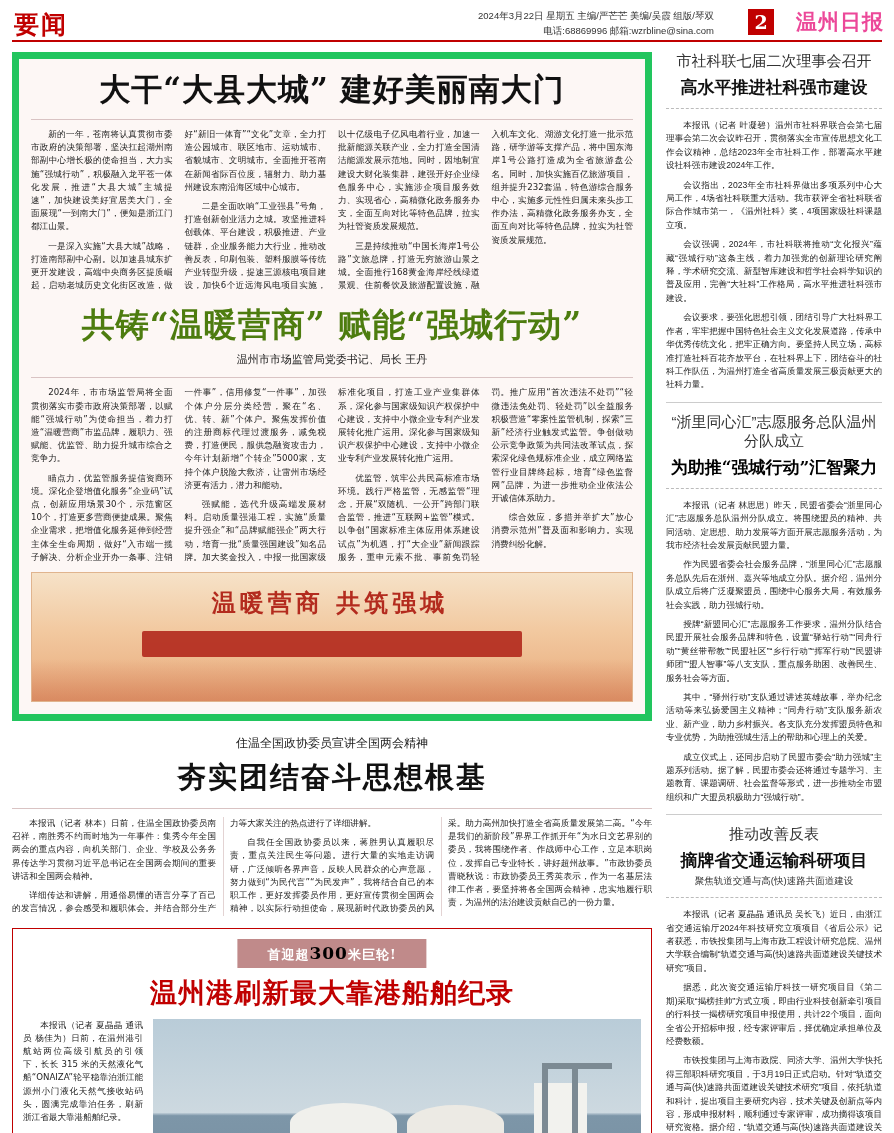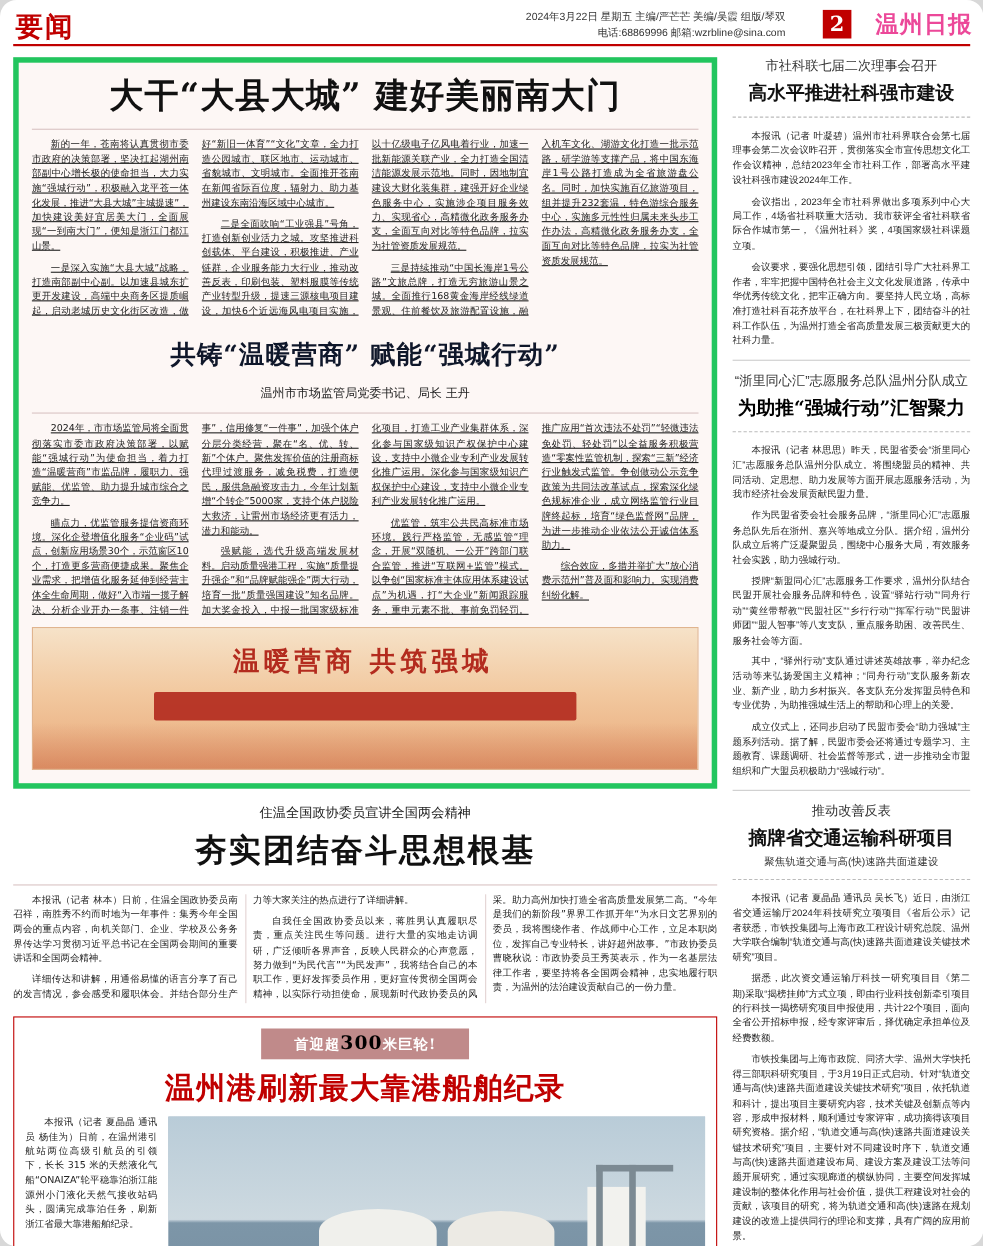--- a/index.html
+++ b/index.html
@@ -1,38 +1,38 @@
 <!DOCTYPE html>
 <html><head>
 <meta charset="utf-8">
 <style>
   html,body{margin:0;padding:0;background:#d8d8d8;}
   body{font-family:"Liberation Sans","DejaVu Sans",sans-serif;}
-  .page{width:894px;height:1133px;background:#fff;position:relative;overflow:hidden;border-radius:15px;}
+  .page{width:894px;height:1133px;background:#fff;position:relative;overflow:hidden;}
   .masthead{position:absolute;left:0;top:0;width:894px;height:46px;}
   .mh-title{position:absolute;left:14px;top:8px;font-family:"DejaVu Serif","Liberation Serif",serif;font-weight:bold;font-size:25px;color:#c00000;letter-spacing:2px;}
   .mh-rule{position:absolute;left:12px;top:40px;width:870px;height:2px;background:#c00000;}
   .mh-meta{position:absolute;right:180px;top:8px;text-align:right;font-size:9.5px;color:#333;line-height:15px;}
   .mh-num{position:absolute;right:120px;top:9px;width:26px;height:26px;background:#c00000;color:#fff;font-size:19px;font-weight:bold;text-align:center;line-height:26px;font-family:"DejaVu Serif",serif;}
   .mh-paper{position:absolute;right:10px;top:8px;font-family:"DejaVu Serif","Liberation Serif",serif;font-size:21px;font-weight:bold;color:#ec4899;letter-spacing:1px;}
 
   .col-left{position:absolute;left:12px;top:52px;width:640px;}
   .col-right{position:absolute;left:666px;top:52px;width:216px;}
 
-  .panel{border:5px solid #22c55e;background:#fdf7f5;padding:10px 12px 12px;box-sizing:border-box;}
+  .panel{border:7px solid #22c55e;background:#fdf7f5;padding:10px 12px 12px;box-sizing:border-box;}
   .headline1{font-family:"DejaVu Serif","Liberation Serif",serif;font-size:31px;font-weight:bold;text-align:center;color:#111;letter-spacing:1px;line-height:40px;}
   .byline{text-align:center;font-size:11px;color:#222;margin-top:8px;font-family:"DejaVu Serif",serif;}
   .hr-thin{height:1px;background:#d9c3c3;margin:10px 0 8px;}
 
   .cols3{column-count:3;column-gap:14px;column-rule:1px solid #e3d3d3;}
-  .cols4{column-count:4;column-gap:12px;text-decoration:underline;}
+  .cols4{column-count:4;column-gap:12px;}
   .bodytext{font-size:8.6px;line-height:13.2px;color:#222;text-align:justify;font-family:"DejaVu Sans","Liberation Sans",sans-serif;}
   .bodytext p{margin:0 0 6px;text-indent:2em;}
 
-  .headline2{font-family:"DejaVu Serif","Liberation Serif",serif;font-size:23px;font-weight:bold;text-align:center;color:#0f172a;letter-spacing:1px;line-height:38px;}
+  .headline2{font-family:"DejaVu Serif","Liberation Serif",serif;font-size:33px;font-weight:bold;text-align:center;color:#4d7c0f;letter-spacing:1px;line-height:38px;}
 
   .ad{margin-top:8px;height:128px;background:linear-gradient(180deg,#f6e2c8 0%,#f2c9a0 45%,#e8a97a 100%);position:relative;border:1px solid #e0b48e;overflow:hidden;}
   .ad-t1{position:absolute;left:0;right:4px;top:14px;text-align:center;font-family:"DejaVu Serif",serif;font-size:24px;font-weight:bold;color:#b32b1e;letter-spacing:4px;}
   .ad-t2{position:absolute;left:0;right:0;top:62px;text-align:center;font-family:"DejaVu Serif",serif;font-size:15px;font-weight:bold;color:#fff;letter-spacing:2px;}
   .ad-bar{position:absolute;left:110px;right:110px;top:58px;height:26px;background:#b32b1e;border-radius:2px;opacity:.92;}
   .ad-city{position:absolute;left:0;right:0;bottom:0;height:42px;background:linear-gradient(180deg,rgba(232,150,100,0) 0%,rgba(190,80,50,.35) 100%);}
 
   .sec2{margin-top:14px;}
   .kicker{text-align:center;font-size:12px;color:#222;font-family:"DejaVu Serif",serif;margin-bottom:6px;}
   .headline3{font-family:"DejaVu Serif","Liberation Serif",serif;font-size:29px;font-weight:bold;text-align:center;color:#111;letter-spacing:2px;}
@@ -46,21 +46,21 @@
   .ft-col{width:120px;}
   .photo{flex:1;position:relative;background:linear-gradient(180deg,#9fb6c6 0%,#b9c8d3 38%,#7d96a8 39%,#6f8699 100%);height:248px;overflow:hidden;}
   .ship-dome{position:absolute;left:28%;top:34%;width:22%;height:16%;background:#f0f0ec;border-radius:50% 50% 0 0;}
   .ship-dome2{position:absolute;left:52%;top:35%;width:20%;height:15%;background:#eceae4;border-radius:50% 50% 0 0;}
   .ship-tower{position:absolute;left:78%;top:26%;width:11%;height:24%;background:#f2f2ee;}
   .sky{position:absolute;left:0;top:0;width:100%;height:38%;background:linear-gradient(180deg,#b9ccd8 0%,#cdd9e0 100%);}
   .crane{position:absolute;right:6%;top:18%;width:70px;height:60%;}
   .crane i{position:absolute;background:#7c8a93;}
 
   .rt-head{font-family:"DejaVu Serif","Liberation Serif",serif;font-size:17px;font-weight:bold;color:#111;text-align:center;line-height:24px;}
-  .rt-kick{font-size:12px;color:#333;text-align:center;margin-bottom:4px;}
+  .rt-kick{font-size:15px;color:#333;text-align:center;margin-bottom:4px;}
   .rt-sep{height:1px;background:#ccc;margin:10px 0;}
   .rt-red{color:#000000;}
   .rt-body{font-size:8.6px;line-height:13.4px;text-align:justify;color:#222;}
   .rt-body p{margin:0 0 6px;text-indent:2em;}
   .rt-sub{font-size:9.5px;color:#333;text-align:center;margin-top:3px;}
   .dash{height:1px;border-top:1px dashed #bbb;margin:9px 0;}
 </style>
 </head>
 <body>
 
@@ -153,20 +153,21 @@
 
   <div class="col-right">
 
     <div>
       <div class="rt-kick">市社科联七届二次理事会召开</div>
       <div class="rt-head">高水平推进社科强市建设</div>
       <div class="dash"></div>
       <div class="rt-body">
         <p>本报讯（记者 叶凝碧）温州市社科界联合会第七届理事会第二次会议昨召开，贯彻落实全市宣传思想文化工作会议精神，总结2023年全市社科工作，部署高水平建设社科强市建设2024年工作。</p>
         <p>会议指出，2023年全市社科界做出多项系列中心大局工作，4场省社科联重大活动。我市获评全省社科联省际合作城市第一，《温州社科》奖，4项国家级社科课题立项。</p>
+        <p>会议强调，2024年，市社科联将推动“文化报兴”蕴藏“强城行动”这条主线，着力加强党的创新理论研究阐释，学术研究交流、新型智库建设和哲学社会科学知识的普及应用，完善“大社科”工作格局，高水平推进社科强市建设。</p>
         <p>会议要求，要强化思想引领，团结引导广大社科界工作者，牢牢把握中国特色社会主义文化发展道路，传承中华优秀传统文化，把牢正确方向。要坚持人民立场，高标准打造社科百花齐放平台，在社科界上下，团结奋斗的社科工作队伍，为温州打造全省高质量发展三极贡献更大的社科力量。</p>
       </div>
     </div>
 
     <div class="rt-sep"></div>
 
     <div>
       <div class="rt-kick">“浙里同心汇”志愿服务总队温州分队成立</div>
       <div class="rt-head rt-red">为助推“强城行动”汇智聚力</div>
       <div class="dash"></div>

